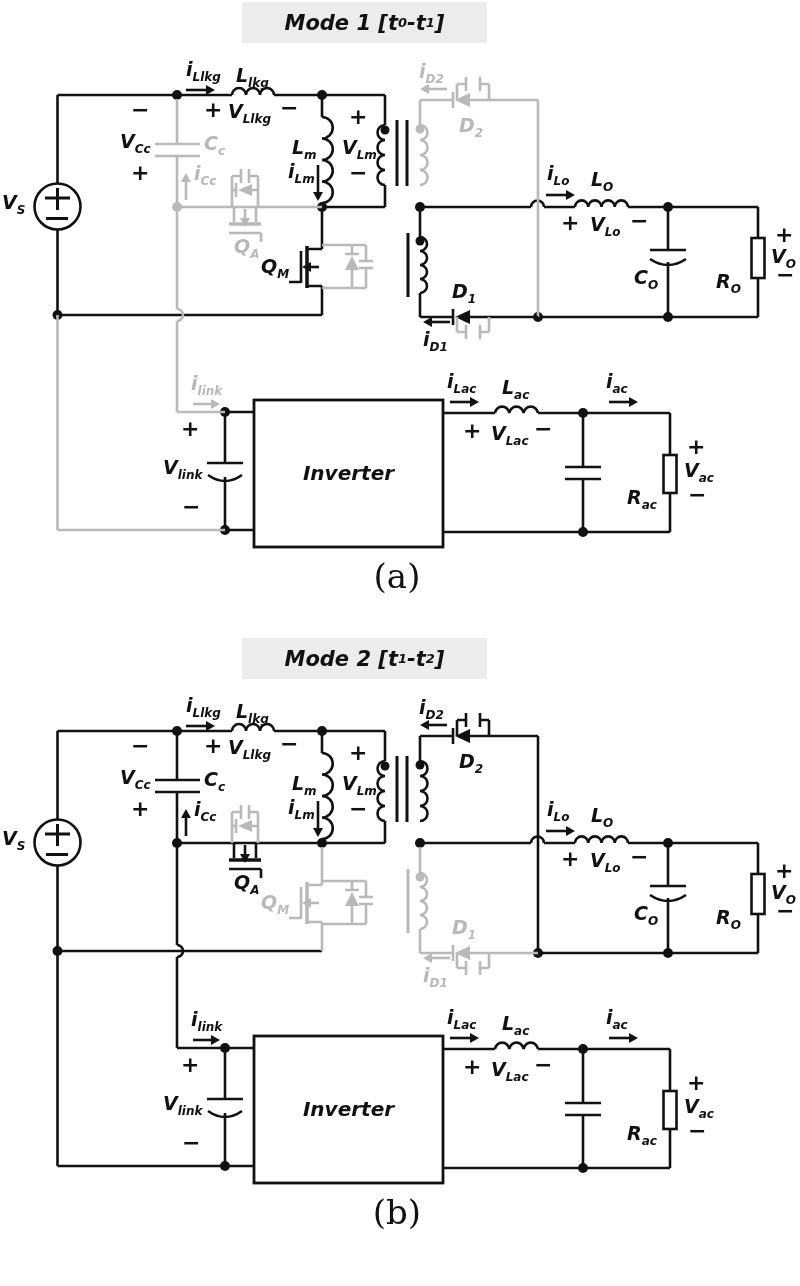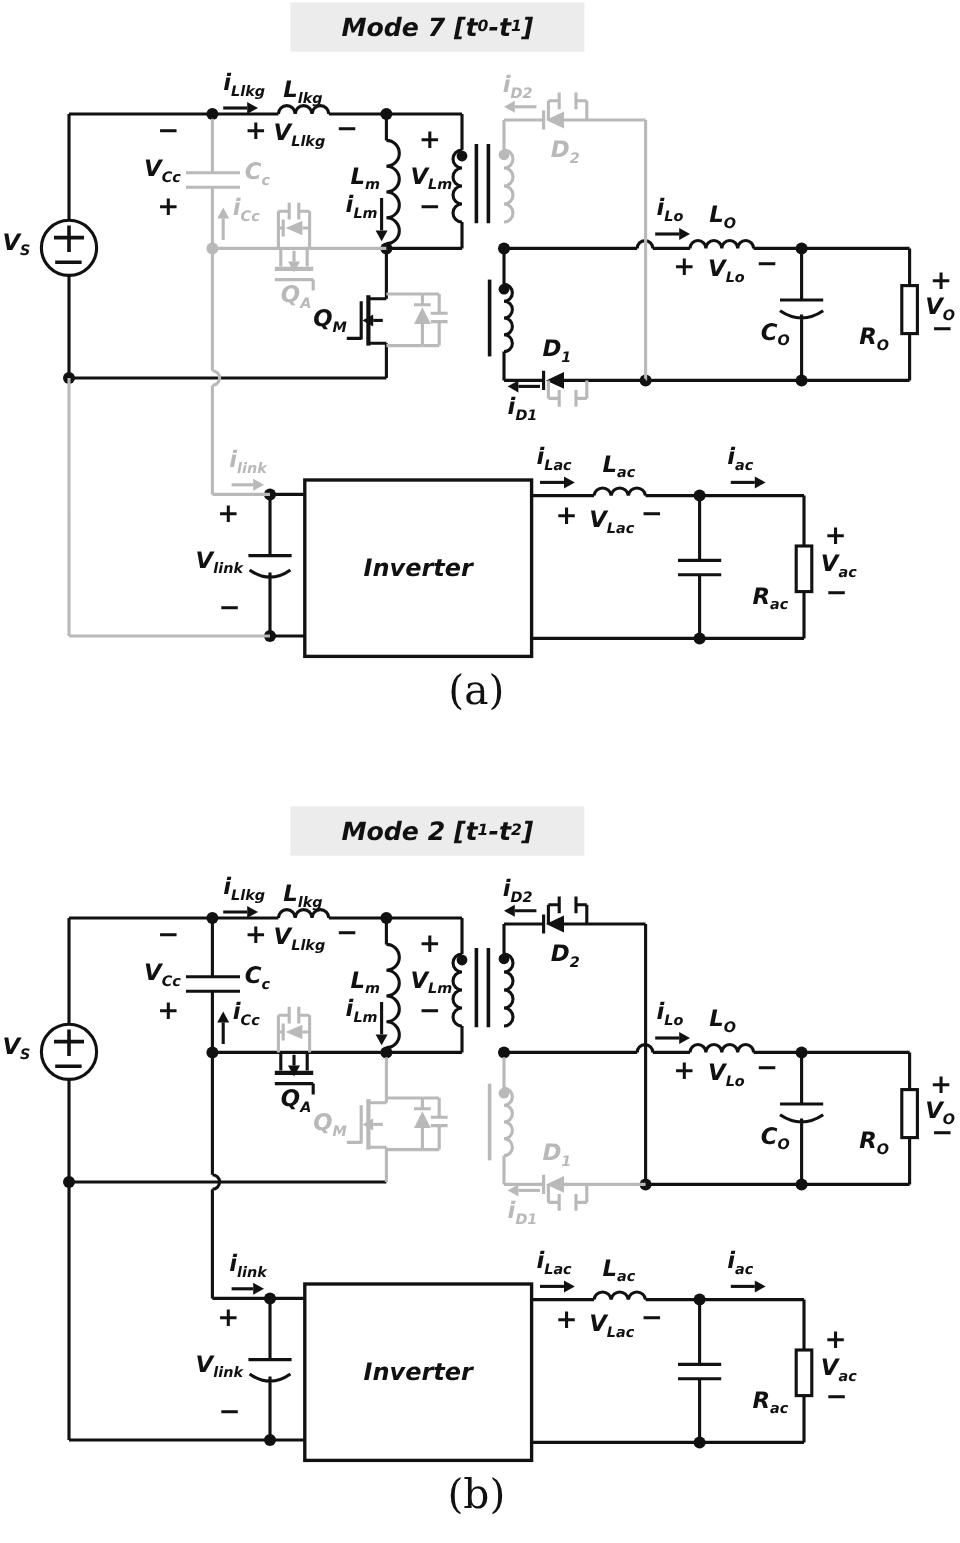--- a/index.html
+++ b/index.html
@@ -1,19 +1,19 @@
 <!DOCTYPE html>
 <html><head>
 <meta charset="utf-8">
 <style>
   html,body{margin:0;padding:0;background:#ffffff;}
   body{width:800px;height:1286px;position:relative;overflow:hidden;
        font-family:"DejaVu Sans","Liberation Sans",sans-serif;}
   .circuit{position:absolute;left:0;width:800px;height:616px;}
-  .m1{top:0;} .m2{top:670px;}
+  .m1{top:0;} .m2{top:636px;}
   .cir-svg{position:absolute;left:0;top:0;}
   
   .m1 .cir-svg{--c-cc:#b9b9b9;--c-qasw:#b9b9b9;--c-qmsw:#111;--c-d2:#b9b9b9;
                --c-d2cap:#b9b9b9;--c-d1:#111;--c-d1cap:#b9b9b9;--c-link:#b9b9b9;--c-aux:#b9b9b9;}
   .m2 .cir-svg{--c-cc:#111;--c-qasw:#111;--c-qmsw:#b9b9b9;--c-d2:#111;
                --c-d2cap:#111;--c-d1:#b9b9b9;--c-d1cap:#b9b9b9;--c-link:#111;--c-aux:#b9b9b9;}
   .lab{position:absolute;font-style:italic;font-weight:bold;font-size:19px;
        color:#111;white-space:nowrap;line-height:1;}
   .lab sub{font-size:12px;line-height:0;}
   .sign{font-size:22px;}
@@ -165,21 +165,21 @@
       <path d="M193,404H211"></path>
             <polygon points="211,399 211,409 220,404" style="fill:var(--c-link)" stroke="none"></polygon>
     </g>
   </g>
 </symbol>
 </defs>
 </svg>
 
 <div class="circuit m1">
   <div class="title-box">
-      <span>Mode 7 [t</span>
+      <span>Mode 1 [t</span>
       <sub>0</sub>
       <span> -t</span>
       <sub>1</sub>
       <span>]</span>
     </div>
   <svg class="cir-svg" width="800" height="616" viewBox="0 0 800 616">
       <use href="#circuit-sym"></use>
     </svg>
 
   <div class="lab" style="left:2px;top:193px"><span>V</span><sub>S</sub></div>

